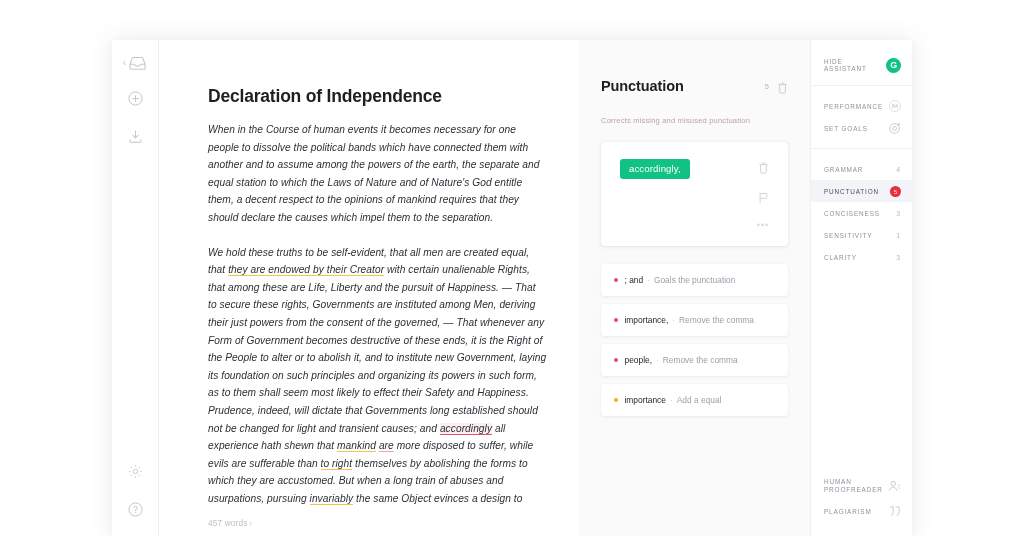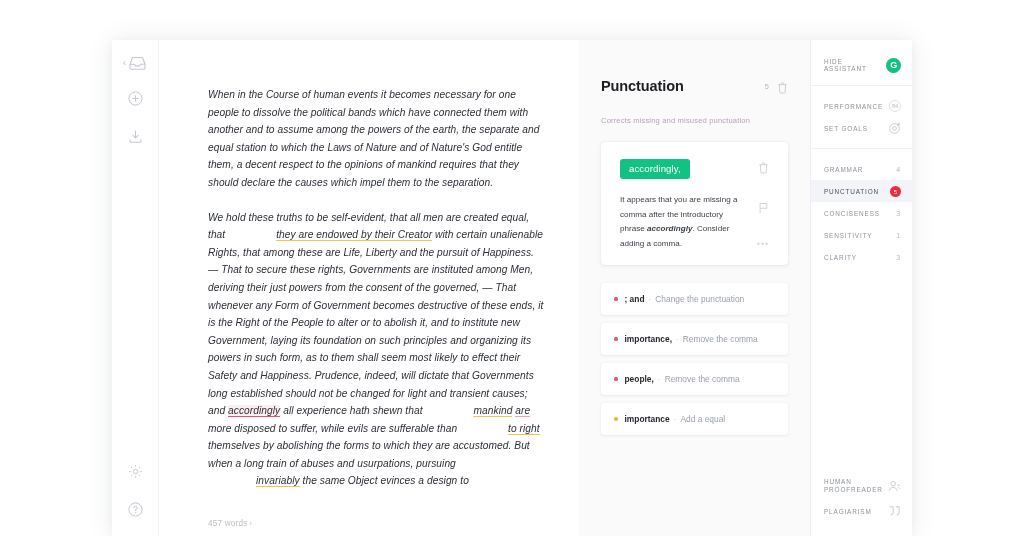--- a/index.html
+++ b/index.html
@@ -66,21 +66,21 @@
     margin-bottom: 14px;
   }
   .doc-para {
     font-size: 10.2px;
     line-height: 17.6px;
     color: #2b2f36;
     margin-bottom: 17px;
     letter-spacing: 0.06px;
     font-style: italic;
   }
-  .u-yellow { border-bottom: 1.4px solid #f0c64a; padding-bottom: 0px; margin-left: 48px; }
+  .u-yellow { border-bottom: 1.4px solid #f0c64a; padding-bottom: 0px; }
   .u-pink   { border-bottom: 1.4px solid #f0a2b5; }
   .u-red    { border-bottom: 1.4px solid #e8536b; background: #fdeff1; }
 
   #word-count {
     position: absolute;
     left: 49px;
     bottom: 8px;
     font-size: 8.2px;
     color: #b9bdc6;
     letter-spacing: 0.2px;
@@ -160,21 +160,21 @@
     padding: 11px 12px 11px 13px;
     display: flex;
     align-items: center;
   }
   .sugg-item:first-of-type { margin-top: 18px; }
   .bullet {
     width: 3.5px; height: 3.5px; border-radius: 50%;
     flex: 0 0 3.5px; margin-right: 7px;
   }
   .sugg-word {
-    font-size: 8.4px; font-weight: bold; color: #24272c;
+    font-size: 8.4px; font-weight: normal; color: #24272c;
     margin-right: 4px;
   }
   .sugg-dash { font-size: 8.4px; color: #c9cdd4; margin-right: 4px; }
   .sugg-action { font-size: 8.4px; color: #9aa0aa; }
 
   
   #assistant {
     flex: 0 0 102px;
     width: 102px;
     background: #ffffff;
@@ -273,20 +273,21 @@
         <svg width="15" height="15" viewBox="0 0 15 15" fill="none" stroke="currentColor" stroke-width="1">
           <circle cx="7.5" cy="7.5" r="6.6"></circle>
           <path d="M5.85 5.7a1.7 1.7 0 1 1 1.75 1.95v1.1" stroke-linecap="round"></path>
           <circle cx="7.55" cy="10.6" r=".55" fill="currentColor" stroke="none"></circle>
         </svg>
       </span>
     </div>
   </div>
 
   <div id="doc-pane">
+    <div id="doc-title">Declaration of Independence</div>
     <div id="doc-body">
         <div class="doc-para"><span>When in the Course of human events it becomes necessary for one people to dissolve the political bands which have connected them with another and to assume among the powers of the earth, the separate and equal station to which the Laws of Nature and of Nature's God entitle them, a decent respect to the opinions of mankind requires that they should declare the causes which impel them to the separation.</span></div>
         <div class="doc-para"><span>We hold these truths to be self-evident, that all men are created equal, that </span><span class="u-yellow">they are endowed by their Creator</span><span> with certain unalienable Rights, that among these are Life, Liberty and the pursuit of Happiness. — That to secure these rights, Governments are instituted among Men, deriving their just powers from the consent of the governed, — That whenever any Form of Government becomes destructive of these ends, it is the Right of the People to alter or to abolish it, and to institute new Government, laying its foundation on such principles and organizing its powers in such form, as to them shall seem most likely to effect their Safety and Happiness. Prudence, indeed, will dictate that Governments long established should not be changed for light and transient causes; and </span><span class="u-red">accordingly</span><span> all experience hath shewn that </span><span class="u-yellow">mankind</span><span> </span><span class="u-pink">are</span><span> more disposed to suffer, while evils are sufferable than </span><span class="u-yellow">to right</span><span> themselves by abolishing the forms to which they are accustomed. But when a long train of abuses and usurpations, pursuing </span><span class="u-yellow">invariably</span><span> the same Object evinces a design to</span></div>
       </div>
     <div id="word-count">
       <span>457 words</span><span class="chev">›</span>
     </div>
   </div>
 
   <div id="sugg-pane">
@@ -302,23 +303,20 @@
           </svg>
         </span>
       </div>
     </div>
 
     <div id="sugg-sub">Corrects missing and misused punctuation</div>
 
     <div id="sugg-card">
       <div id="card-main">
         <span class="chip">accordingly,</span>
-        <div id="card-text">
-          <span>It appears that you are missing a comma after the introductory phrase </span><b>accordingly</b><span>. Consider adding a comma.</span>
-        </div>
       </div>
       <div id="card-actions">
         <span>
           <span>
             <svg width="11" height="12" viewBox="0 0 12 13" fill="none" stroke="currentColor" stroke-width="1">
               <path d="M1.4 2.9h9.2M4.6 2.9V1.7a.7.7 0 0 1 .7-.7h1.4a.7.7 0 0 1 .7.7v1.2"></path>
               <path d="M2.6 2.9l.5 8.4a.8.8 0 0 0 .8.75h4.2a.8.8 0 0 0 .8-.75l.5-8.4"></path>
             </svg>
           </span>
         </span>
@@ -332,21 +330,21 @@
         </span>
         <span id="card-dots">•••</span>
       </div>
     </div>
 
     <div id="sugg-list">
         <div class="sugg-item">
           <span class="bullet" style="background: rgb(232, 83, 107);"></span>
           <span class="sugg-word">; and</span>
           <span class="sugg-dash">·</span>
-          <span class="sugg-action">Change the punctuation</span>
+          <span class="sugg-action">Goals the punctuation</span>
         </div>
         <div class="sugg-item">
           <span class="bullet" style="background: rgb(232, 83, 107);"></span>
           <span class="sugg-word">importance,</span>
           <span class="sugg-dash">·</span>
           <span class="sugg-action">Remove the comma</span>
         </div>
         <div class="sugg-item">
           <span class="bullet" style="background: rgb(232, 83, 107);"></span>
           <span class="sugg-word">people,</span>

